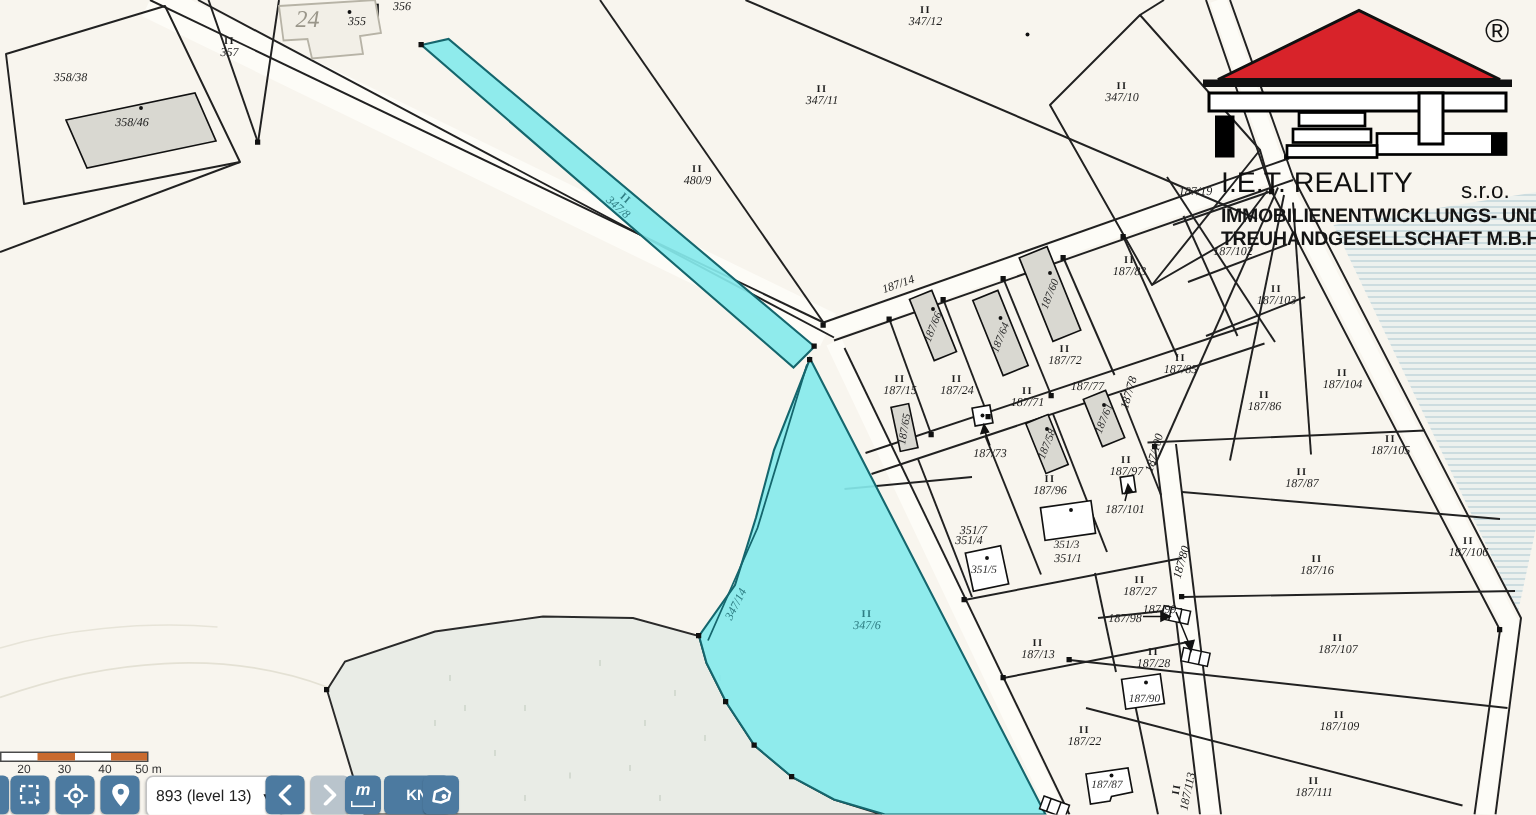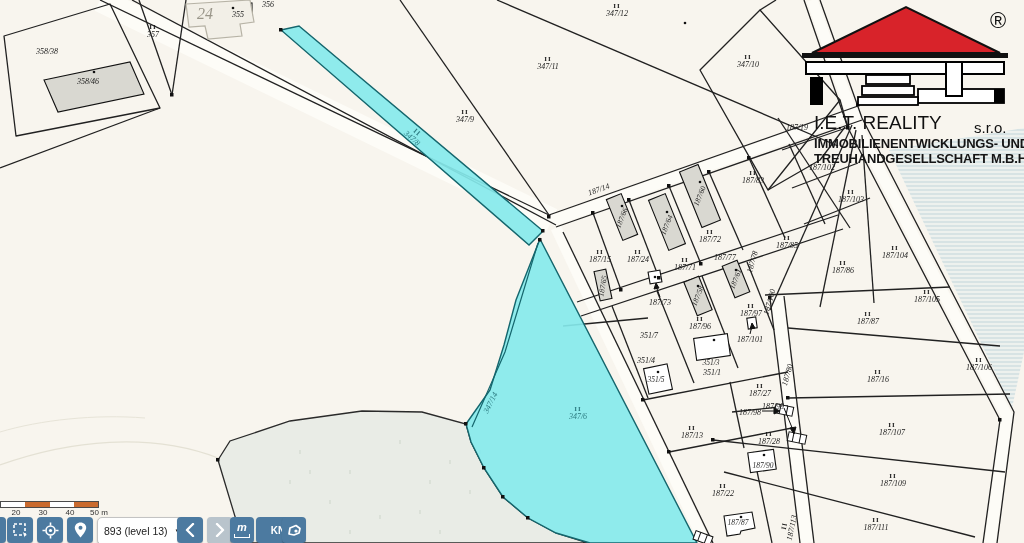--- a/index.html
+++ b/index.html
@@ -267,21 +267,21 @@
       <div class="map-label" style="left: 617px; top: 11px; transform: translate(-50%, -50%);">
         <div class="ii">II</div>
         <div>347/12</div>
       </div>
       <div class="map-label" style="left: 548px; top: 64px; transform: translate(-50%, -50%);">
         <div class="ii">II</div>
         <div>347/11</div>
       </div>
       <div class="map-label" style="left: 465px; top: 117px; transform: translate(-50%, -50%);">
         <div class="ii">II</div>
-        <div>347/9</div>
+        <div>480/9</div>
       </div>
       <div class="map-label" style="left: 748px; top: 62px; transform: translate(-50%, -50%);">
         <div class="ii">II</div>
         <div>347/10</div>
       </div>
       <div class="map-label teal" style="left: 414px; top: 136px; transform: translate(-50%, -50%) rotate(41deg);">
         <div class="ii">II</div>
         <div>347/8</div>
       </div>
       <div class="map-label teal" style="left: 491px; top: 403px; transform: translate(-50%, -50%) rotate(-63deg);">
@@ -401,21 +401,21 @@
       <div class="map-label" style="left: 751px; top: 311px; transform: translate(-50%, -50%);">
         <div class="ii">II</div>
         <div>187/97</div>
       </div>
       <div class="map-label" style="left: 750px; top: 340px; transform: translate(-50%, -50%);">
         <div>187/101</div>
       </div>
       <div class="map-label" style="left: 660px; top: 303px; transform: translate(-50%, -50%);">
         <div>187/73</div>
       </div>
-      <div class="map-label" style="left: 649px; top: 336px; transform: translate(-50%, -50%);">
+      <div class="map-label" style="left: 649px; top: 354px; transform: translate(-50%, -50%);">
         <div>351/7</div>
       </div>
       <div class="map-label b" style="left: 711px; top: 363px; transform: translate(-50%, -50%);">
         <div>351/3</div>
       </div>
       <div class="map-label" style="left: 646px; top: 361px; transform: translate(-50%, -50%);">
         <div>351/4</div>
       </div>
       <div class="map-label b" style="left: 656px; top: 380px; transform: translate(-50%, -50%);">
         <div>351/5</div>

